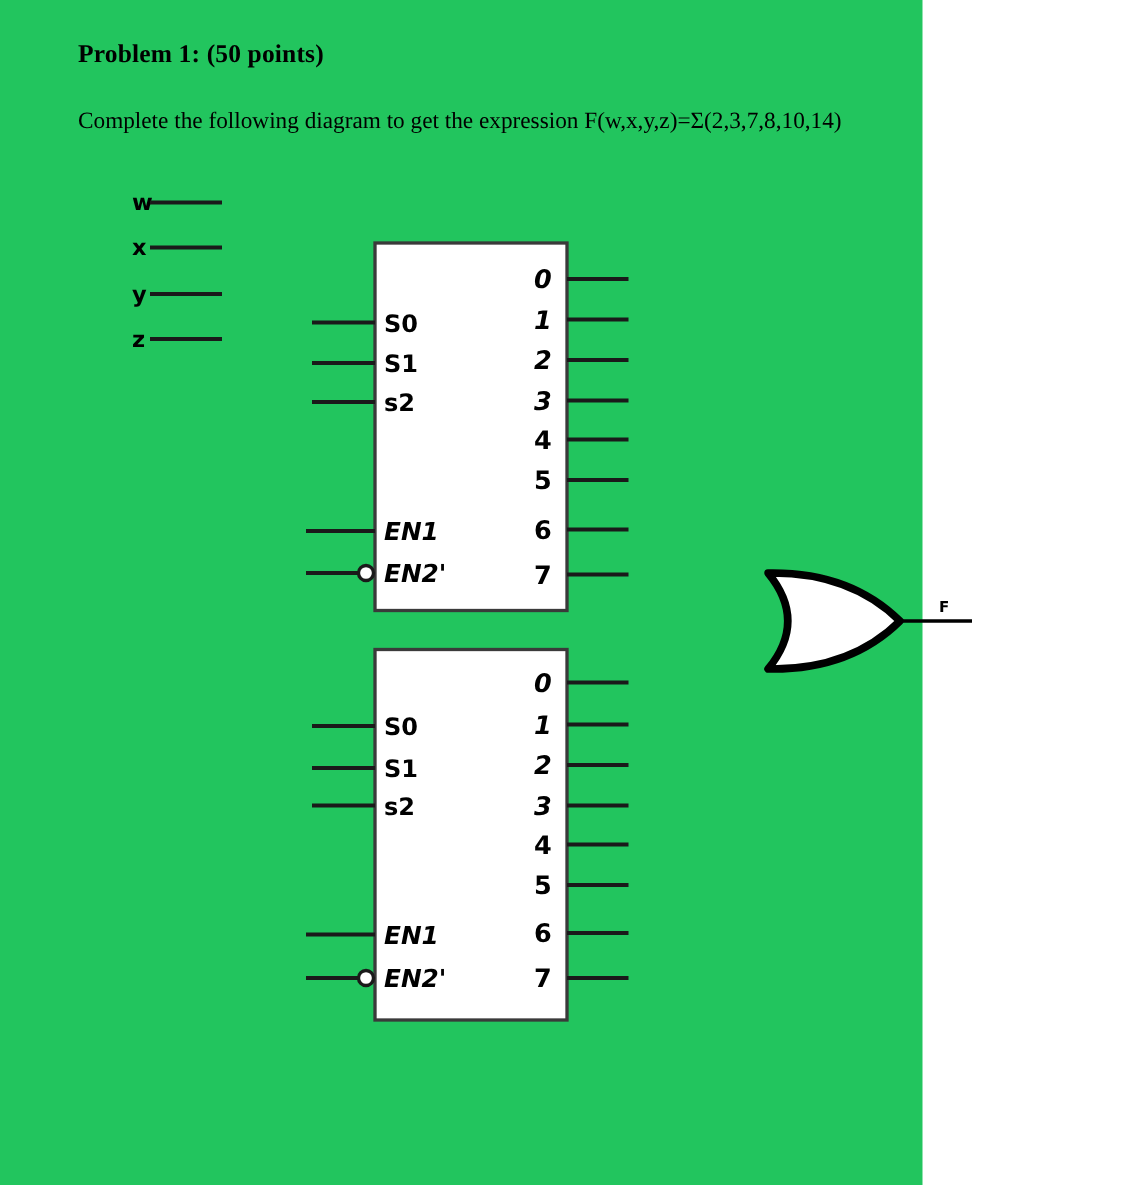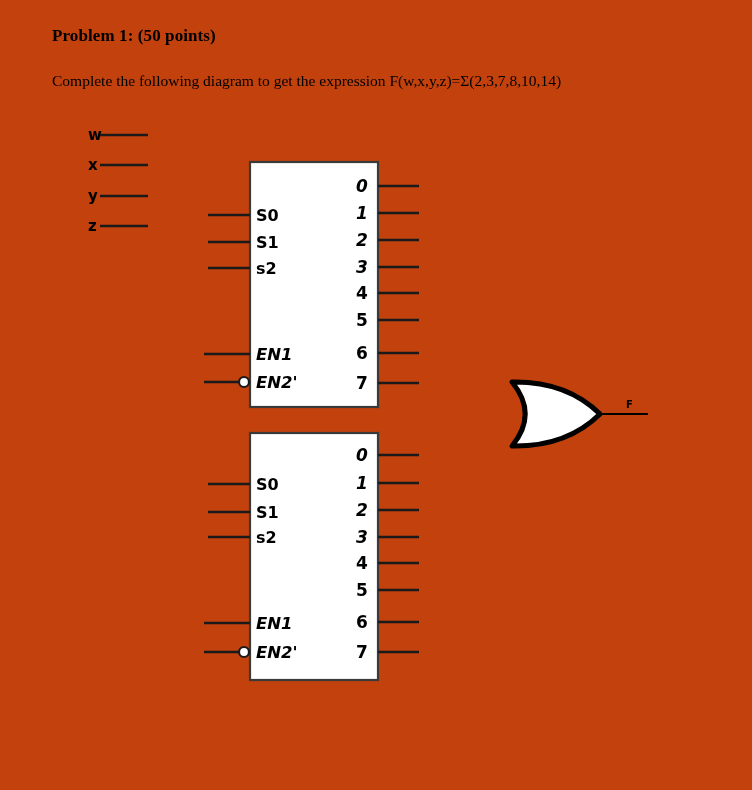--- a/index.html
+++ b/index.html
@@ -12,23 +12,23 @@
     height: 790px;
     position: relative;
     font-family: "Liberation Serif", serif;
     color: #000000;
     overflow: hidden;
   }
 
   #page {
     position: absolute;
     left: 0; top: 0;
-    width: 752px;
+    width: 615px;
     height: 790px;
-    background: #c2410c;
+    background: #22c55e;
   }
 
   
   .problem-title {
     position: absolute;
     left: 52px;
     top: 26px;
     font-family: "Liberation Serif", serif;
     font-size: 17px;
     font-weight: bold;

